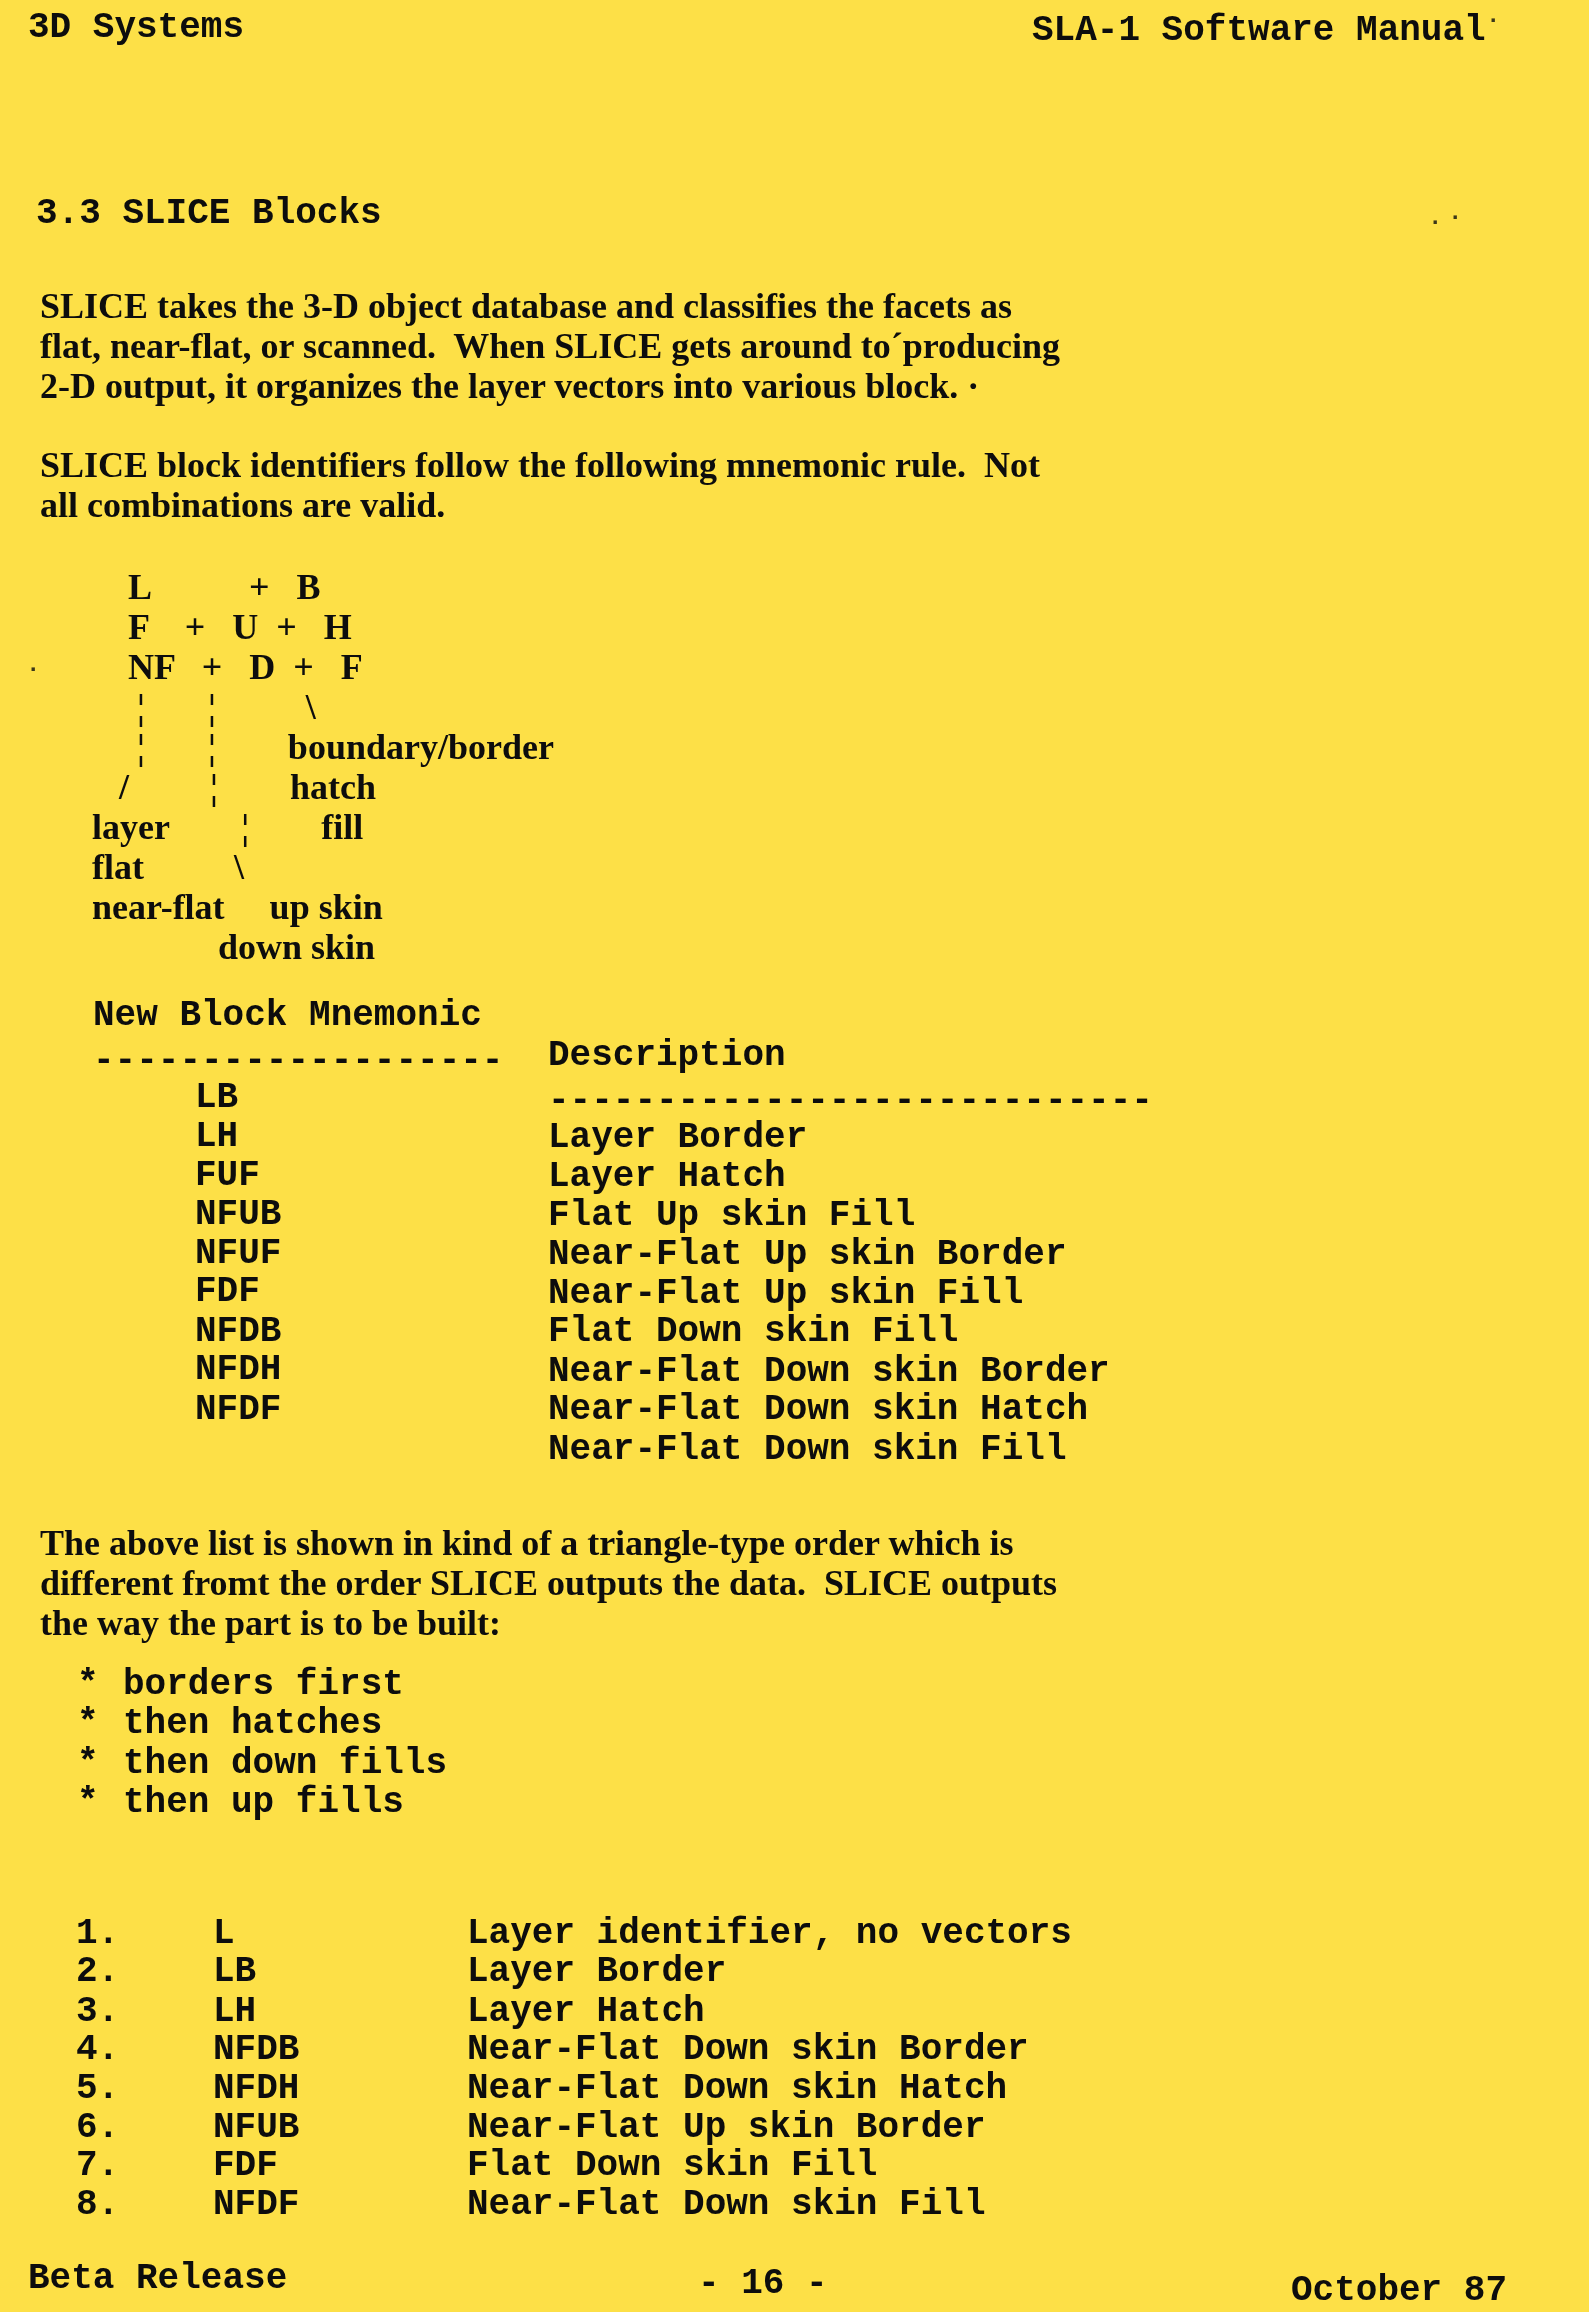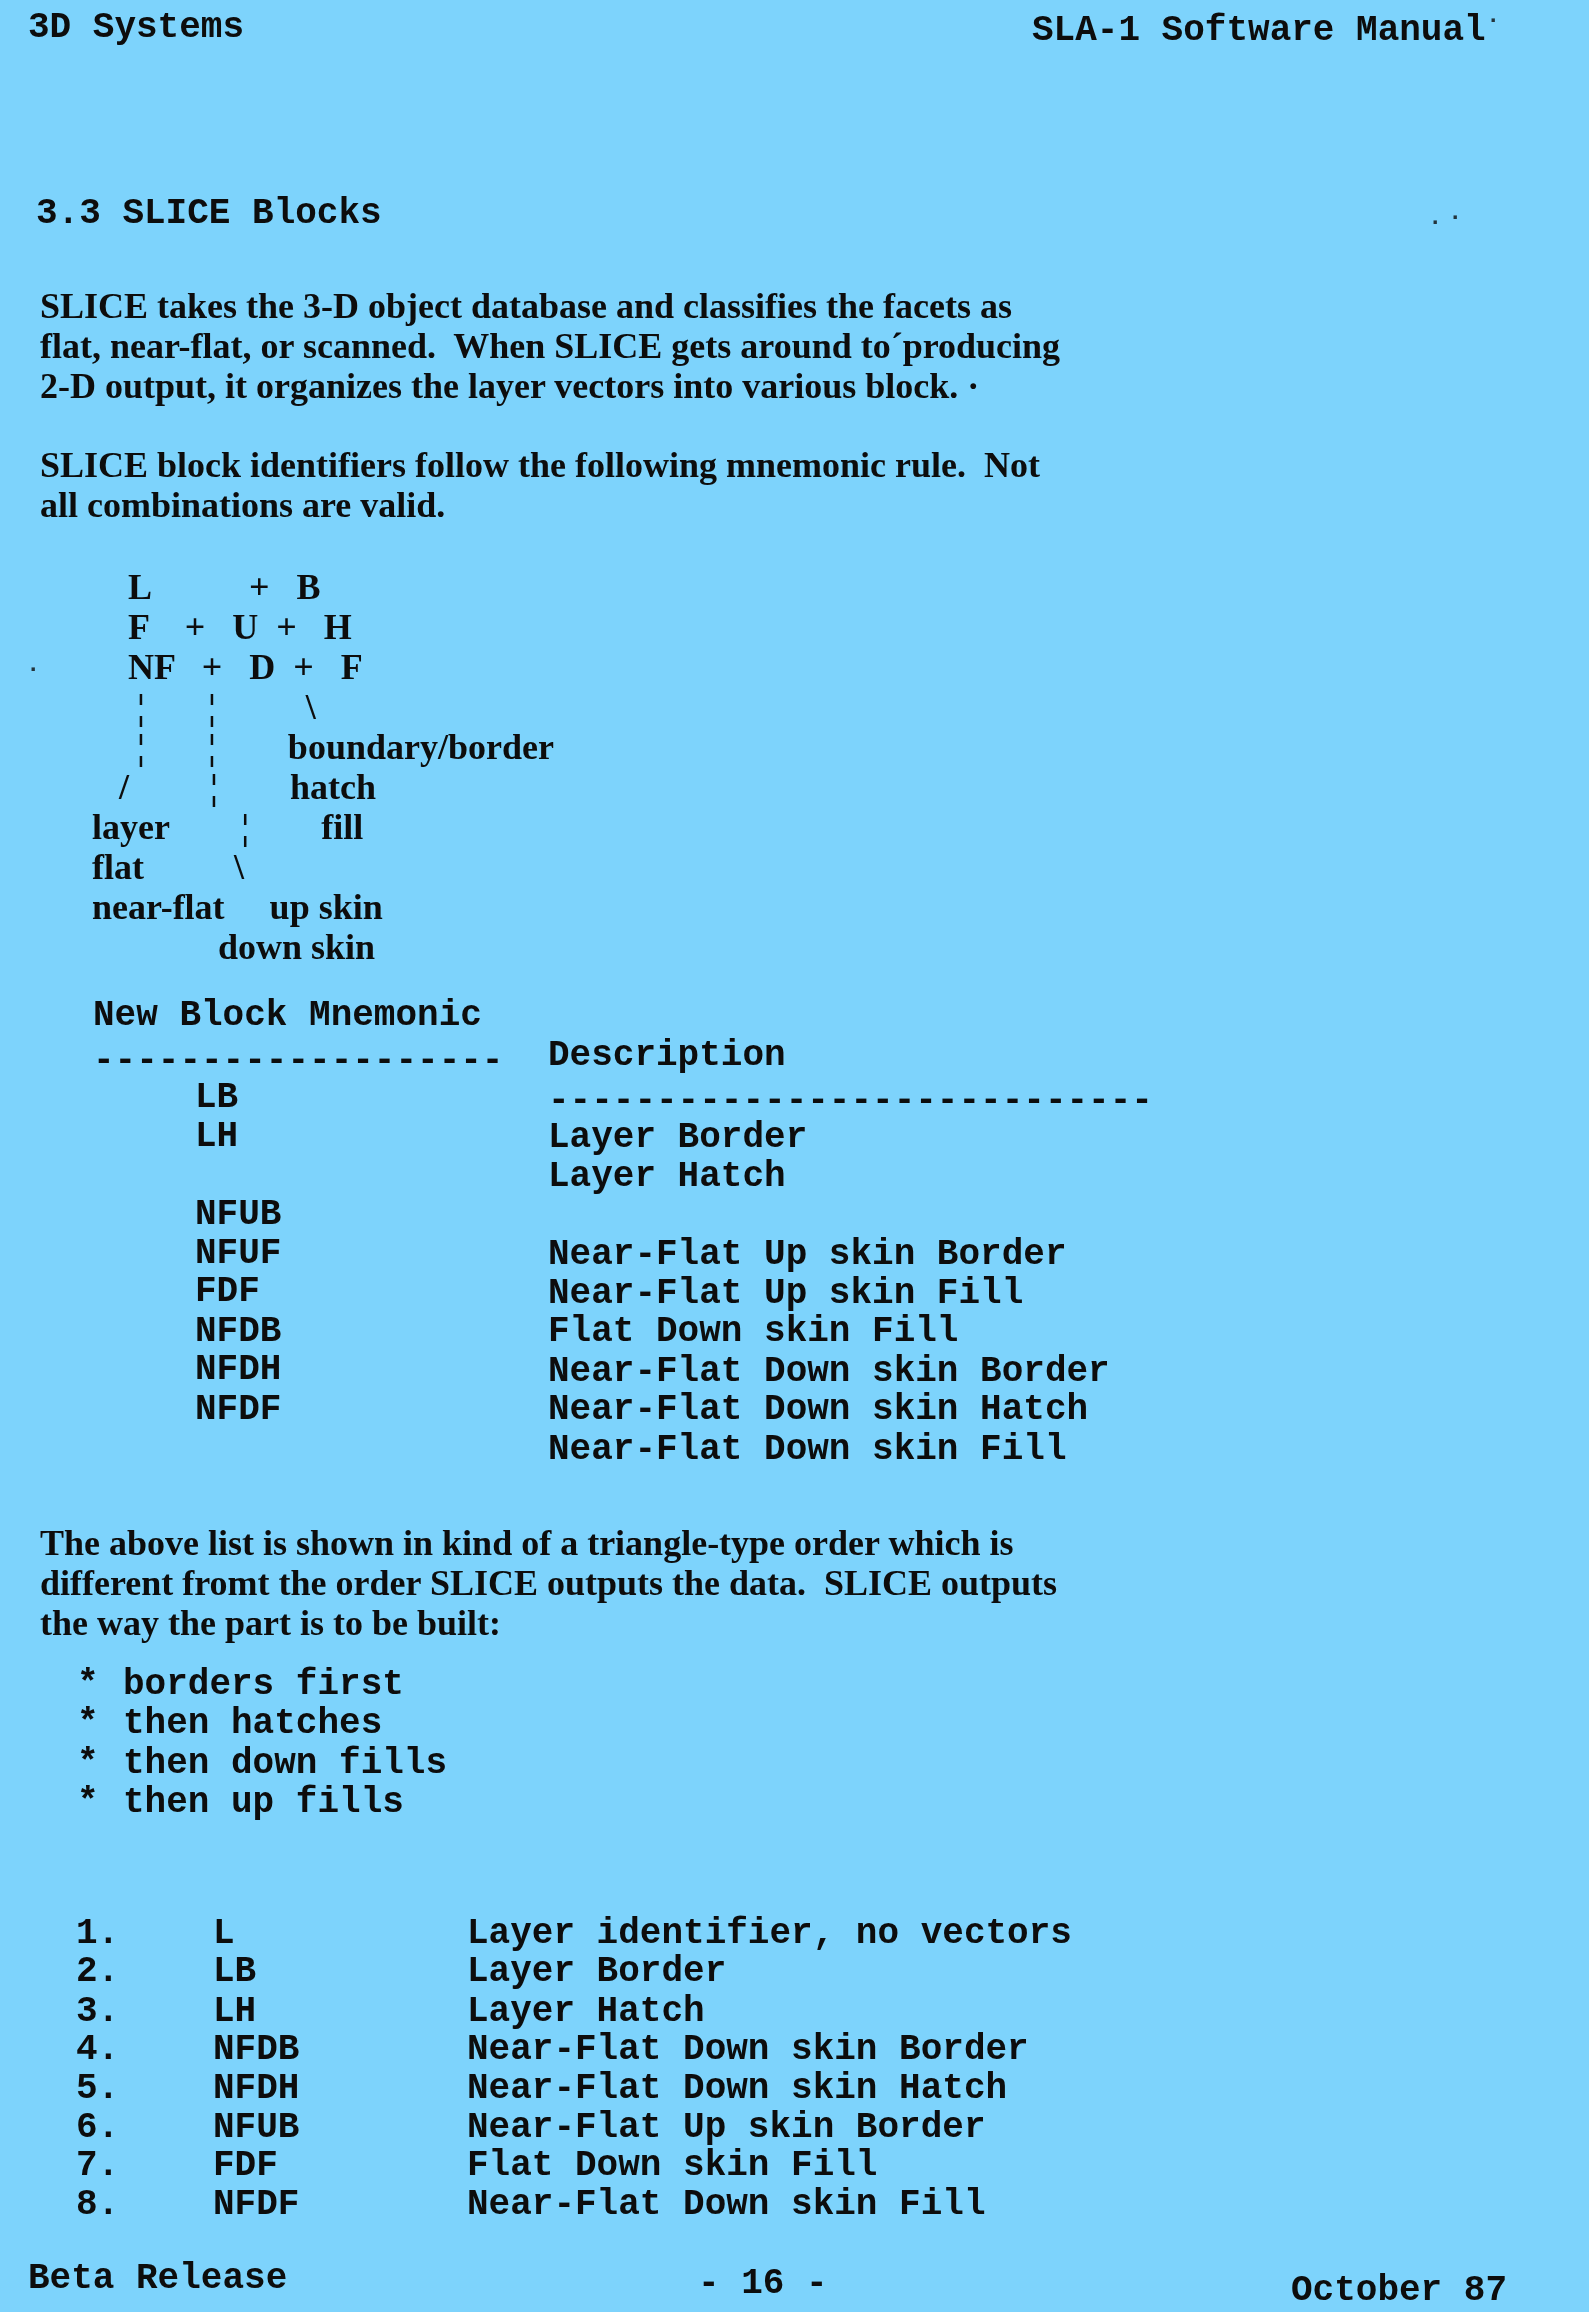--- a/index.html
+++ b/index.html
@@ -4,21 +4,21 @@
 <style>
   html, body {
     margin: 0;
     padding: 0;
     background: #ffffff;
   }
   #page {
     position: relative;
     width: 1589px;
     height: 2312px;
-    background: #7dd3fc;
+    background: #fde047;
     color: #0d0d0d;
     font-family: "Liberation Mono", "DejaVu Sans Mono", monospace;
     font-weight: 700;
     font-size: 36px;
     line-height: 40px;
     overflow: hidden;
   }
   .abs { position: absolute; }
   pre {
     margin: 16px;
@@ -104,20 +104,24 @@
       <span class="mt-c2">----------------------------</span>
     </div>
     <div class="mt-row" style="top:82px">
       <span class="mt-mn">LB</span>
       <span class="mt-c2">Layer Border</span>
     </div>
     <div class="mt-row" style="top:121px">
       <span class="mt-mn">LH</span>
       <span class="mt-c2">Layer Hatch</span>
     </div>
+    <div class="mt-row" style="top:160px">
+      <span class="mt-mn">FUF</span>
+      <span class="mt-c2">Flat Up skin Fill</span>
+    </div>
     <div class="mt-row" style="top:199px">
       <span class="mt-mn">NFUB</span>
       <span class="mt-c2">Near-Flat Up skin Border</span>
     </div>
     <div class="mt-row" style="top:238px">
       <span class="mt-mn">NFUF</span>
       <span class="mt-c2">Near-Flat Up skin Fill</span>
     </div>
     <div class="mt-row" style="top:276px">
       <span class="mt-mn">FDF</span>

